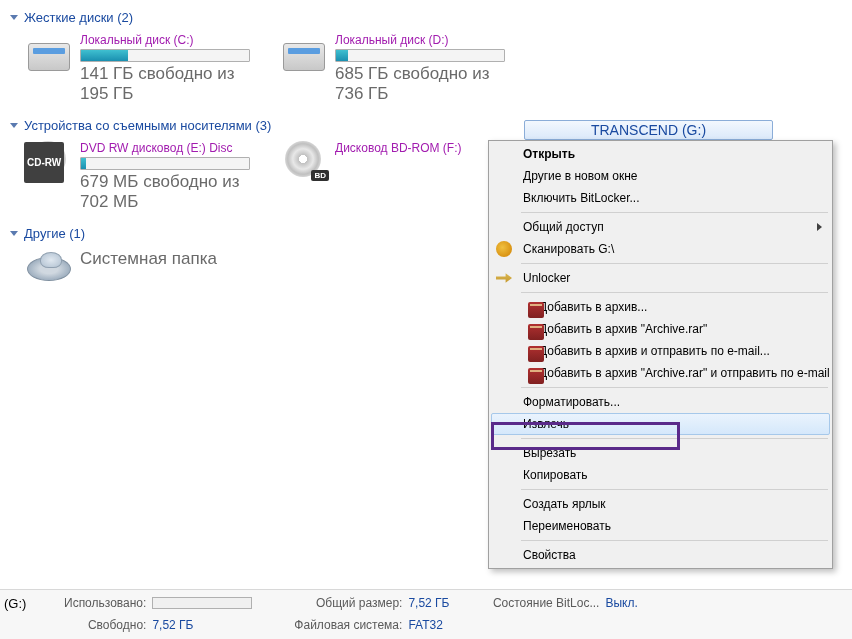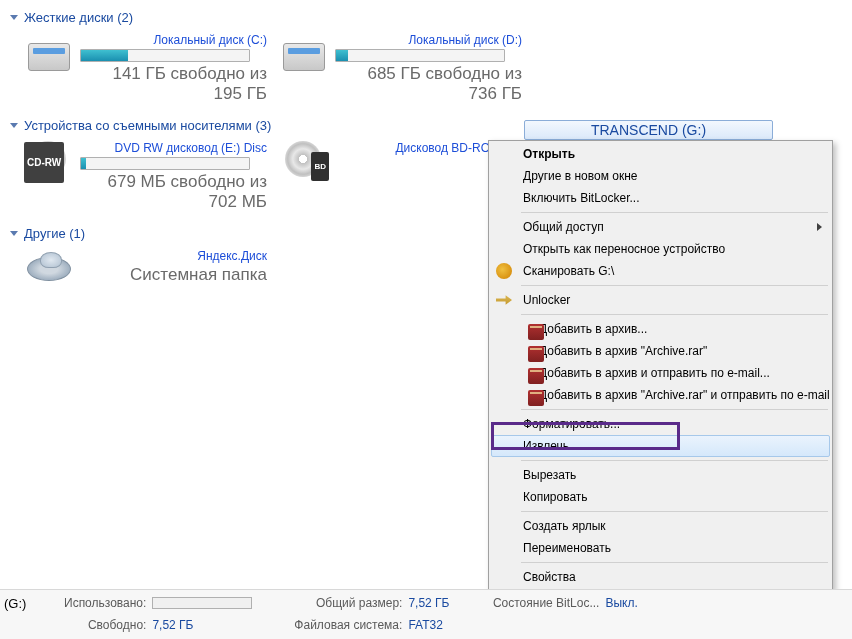--- a/index.html
+++ b/index.html
@@ -10,21 +10,20 @@
     background: #ffffff;
     color: #000000;
     width: 852px;
     height: 639px;
     overflow: hidden;
     position: relative;
   }
   .main-content {
     padding: 6px 10px 0 10px;
     height: 588px;
-    text-align: right;
   }
   .group-header {
     color: #1a4aa0;
     font-size: 13px;
     padding: 4px 0 6px 0;
     display: flex;
     align-items: center;
     gap: 4px;
   }
   .collapse-arrow {
@@ -83,21 +82,21 @@
     padding: 15px 3px;
     border-radius: 2px;
     font-weight: bold;
   }
   .icon-bd {
     position: absolute;
     bottom: -2px; right: -2px;
     background: #303030;
     color: #fff;
     font-size: 8px;
-    padding: 10px 3px;
+    padding: 1px 3px;
     border-radius: 2px;
     font-weight: bold;
   }
   .icon-ufo {
     width: 44px; height: 24px;
     background: radial-gradient(ellipse at center, #d0d8e0 30%, #a0b0c0 70%);
     border-radius: 50%;
     position: absolute; top: 8px; left: 1px;
     border: 1px solid #8090a0;
   }
@@ -110,21 +109,21 @@
     border-radius: 50% 50% 40% 40%;
     border: 1px solid #90a0b0;
   }
   .drive-info {
     display: flex;
     flex-direction: column;
     gap: 2px;
     flex: 1;
   }
   .drive-name {
-    color: #1d4ed8;
+    color: #a21caf;
     font-size: 12px;
   }
   .capacity-bar {
     width: 170px; height: 13px;
     border: 1px solid #b0b0b0;
     background: #f4f4f4;
     border-radius: 1px;
     position: relative;
     overflow: hidden;
   }
@@ -326,21 +325,20 @@
   <div class="group-header">
     <span class="collapse-arrow"></span>
     <span>Другие (1)</span>
   </div>
   <div class="items-row">
     <div class="drive-item">
       <div class="drive-icon">
           <div class="icon-ufo"></div>
         </div>
       <div class="drive-info">
-        <span class="drive-name">Яндекс.Диск</span>
         <span class="drive-status">Системная папка</span>
       </div>
     </div>
   </div>
 </div>
 
 <div class="transcend-header">TRANSCEND (G:)</div>
 
 <div class="context-menu">
   <div class="menu-iconcol"></div>
@@ -350,23 +348,20 @@
   <div class="menu-item">
       <span>Другие в новом окне</span>
     </div>
   <div class="menu-item">
       <span>Включить BitLocker...</span>
     </div>
   <div class="menu-sep"></div>
   <div class="menu-item">
       <span>Общий доступ</span>
       <span class="submenu-arrow"></span>
-    </div>
-  <div class="menu-item">
-      <span>Открыть как переносное устройство</span>
     </div>
   <div class="menu-item">
       <div class="menu-icon mi-shield"></div>
       <span>Сканировать G:\</span>
     </div>
   <div class="menu-sep"></div>
   <div class="menu-item">
       <div class="menu-icon mi-key"></div>
       <span>Unlocker</span>
     </div>

